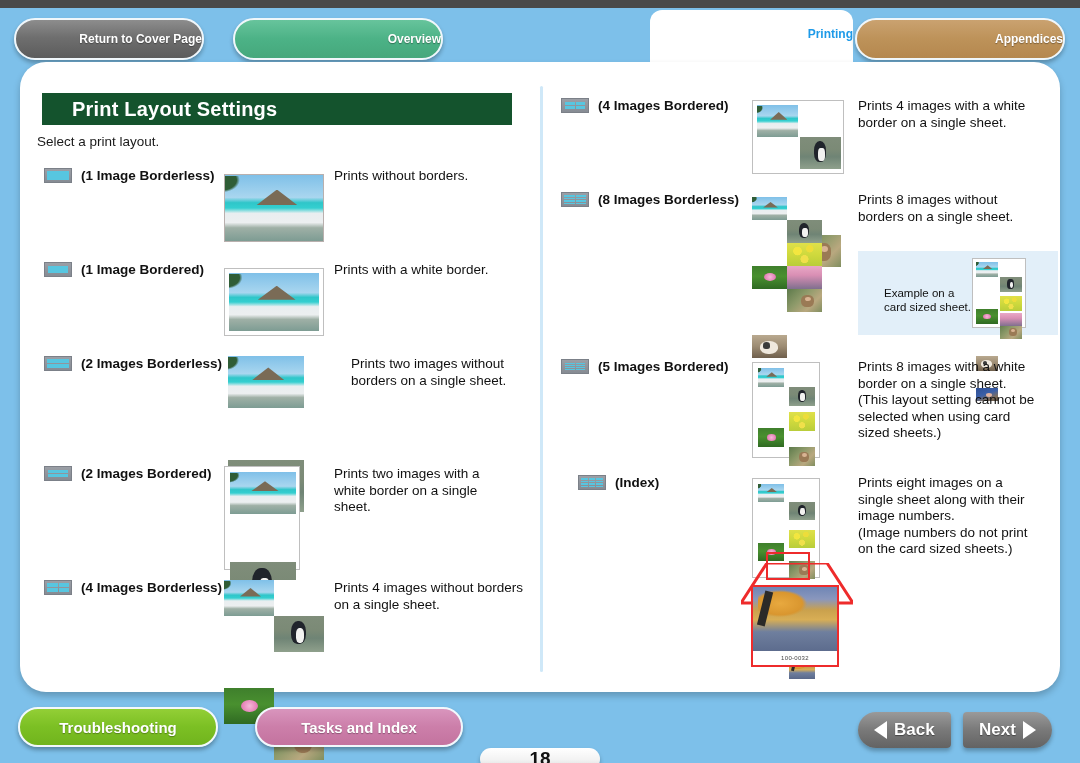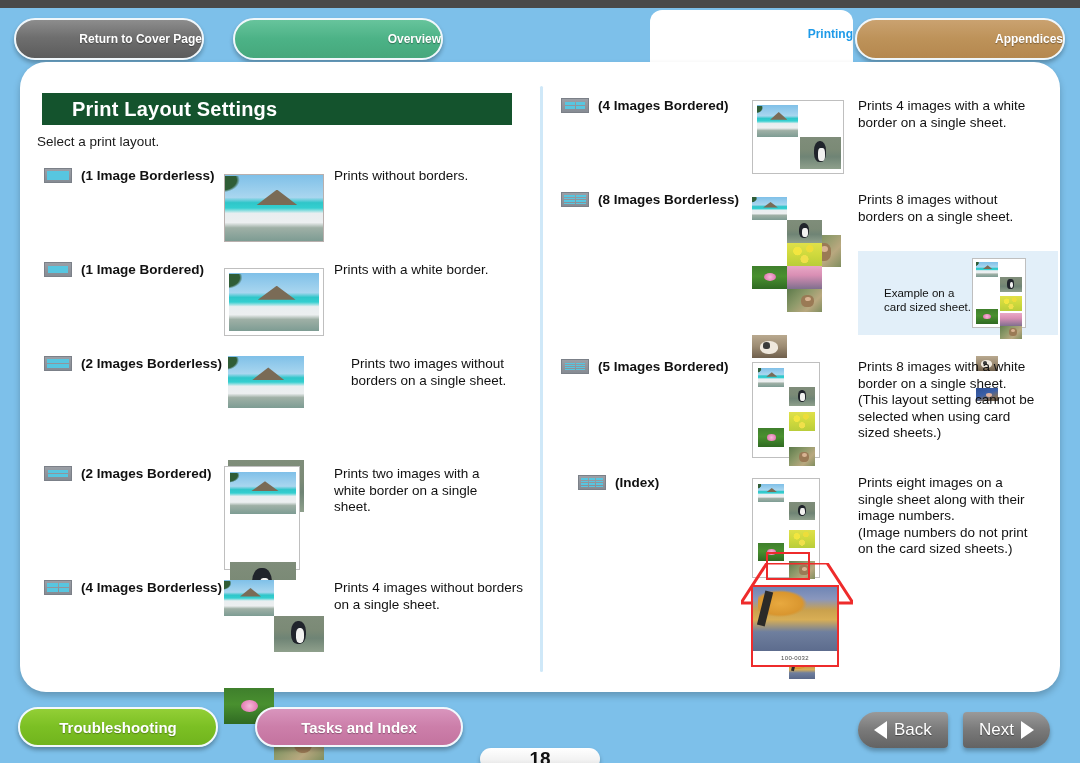--- a/index.html
+++ b/index.html
@@ -171,21 +171,21 @@
     position:absolute; left:480px; top:748px; width:120px; height:22px;
     border-radius:19px; background:linear-gradient(180deg,#ffffff 0%,#f3f3f3 52%,#d9d9d9 100%);
     display:flex; align-items:center; justify-content:center;
     font-size:19px; font-weight:bold; color:#111;
     box-shadow:0 3px 4px rgba(0,0,0,.28);
   }
   .nav-btn {
     position:absolute; top:712px; height:36px;
     background:linear-gradient(180deg,#9a9a9a 0%,#7a7a7a 48%,#636363 100%);
     display:flex; align-items:center; gap:7px; padding:0 16px;
-    color:#fff; font-size:17px; font-weight:normal;
+    color:#fff; font-size:17px; font-weight:bold;
     text-shadow:0 1px 1px rgba(0,0,0,.4); cursor:pointer;
     box-shadow:0 3px 4px rgba(0,0,0,.28);
   }
   .nav-back { left:858px; border-radius:18px 4px 4px 18px; }
   .nav-next { left:963px; border-radius:4px 18px 18px 4px; }
   .tri { width:0; height:0; }
   .tri-l { border-top:9px solid transparent; border-bottom:9px solid transparent; border-right:13px solid #fff; }
   .tri-r { border-top:9px solid transparent; border-bottom:9px solid transparent; border-left:13px solid #fff; }
 </style>
 </head>

